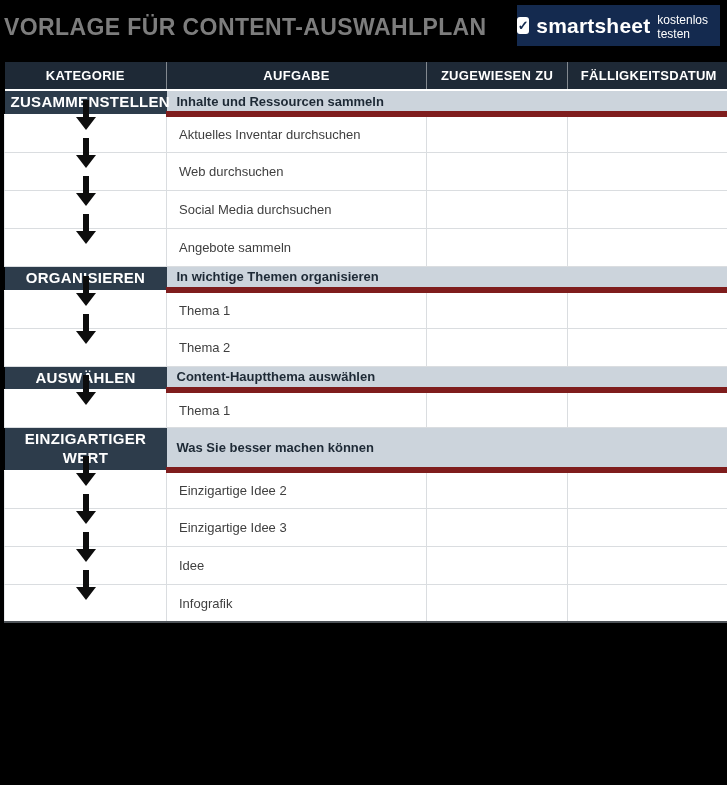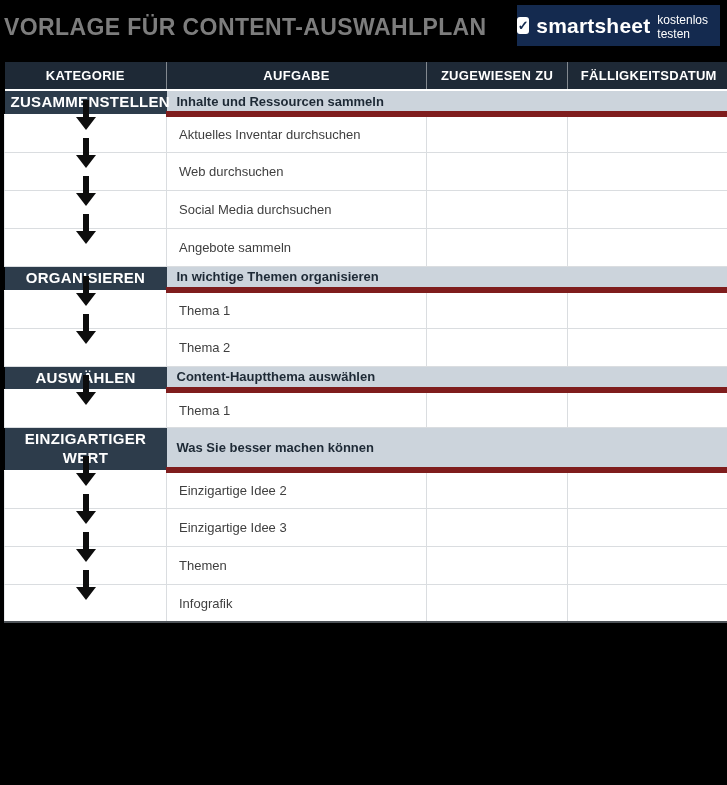--- a/index.html
+++ b/index.html
@@ -249,21 +249,21 @@
 
     <tr class="task-row">
       <td class="arr">
         <div class="arrow">
               <svg width="20" height="30" viewBox="0 0 20 30" fill="#0d0d0d">
                 <rect x="7" y="0" width="6" height="18"></rect>
                 <polygon points="0,17 20,17 10,30"></polygon>
               </svg>
             </div>
       </td>
-      <td class="task">Themen</td>
+      <td class="task">Idee</td>
       <td></td>
       <td></td>
     </tr>
     <tr class="task-row">
       <td class="arr">
         <div class="arrow">
               <svg width="20" height="30" viewBox="0 0 20 30" fill="#0d0d0d">
                 <rect x="7" y="0" width="6" height="18"></rect>
                 <polygon points="0,17 20,17 10,30"></polygon>
               </svg>

